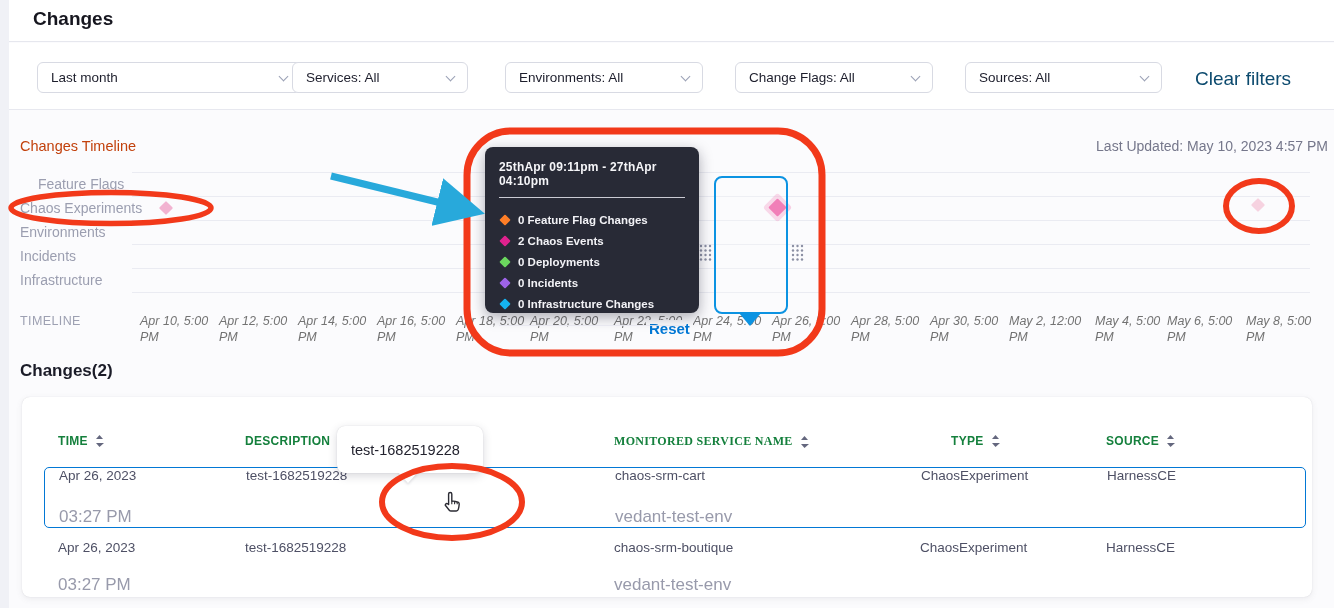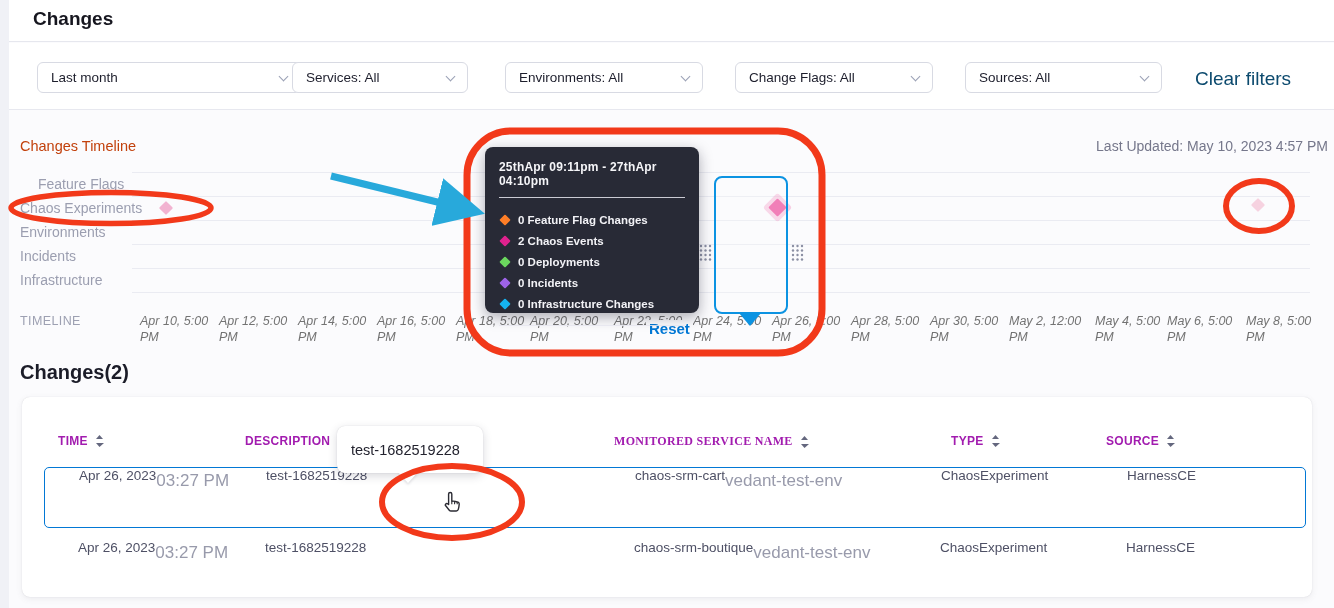--- a/index.html
+++ b/index.html
@@ -50,28 +50,28 @@
   .hover-card { position:absolute; left:485px; top:147px; width:214px; height:166px; background:#282a36; border-radius:8px;
                 box-shadow:0 4px 14px rgba(20,20,40,.35); padding:13px 14px 9px 14px; z-index:20; }
   .hover-title { font-size:12px; font-weight:700; color:#f5f5f8; letter-spacing:.2px; }
   .hover-hr { border:none; border-top:1px solid rgba(230,230,238,.85); margin:9px 0 11px 0; }
   .hover-hr.bottom { margin:11px 0 0 0; }
   .leg-item { display:flex; align-items:center; height:21px; }
   .leg-item .diamond { width:8px; height:8px; transform:rotate(45deg); border-radius:1px; margin:0 9px 0 2px; flex:none; }
   .leg-label { font-size:11.5px; font-weight:600; color:#f2f2f6; white-space:nowrap; }
 
   
-  .table-title { position:absolute; left:20px; top:361px; font-size:20px; font-weight:700; color:#1b1c28; }
+  .table-title { position:absolute; left:20px; top:361px; font-size:17px; font-weight:700; color:#1b1c28; }
   .card { position:absolute; left:22px; top:397px; width:1290px; height:200px; background:#fff; border-radius:8px;
           box-shadow:0 0 1px rgba(40,41,61,.18), 0 2px 6px rgba(96,97,112,.10); }
   .th { position:absolute; top:434px; display:flex; align-items:center; gap:7px; font-size:12px; font-weight:700;
-        color:#a21caf; letter-spacing:.3px; cursor:pointer; }
+        color:#15803d; letter-spacing:.3px; cursor:pointer; }
   .trow { position:absolute; left:44px; width:1262px; background:#fff; cursor:pointer; }
   .trow.selected { border:1.5px solid #0278d5; border-radius:5px; }
-  .cell { position:absolute; top:0; height:100%; display:flex; flex-direction:row; justify-content:space-between;margin-left:20px; }
+  .cell { position:absolute; top:0; height:100%; display:flex; flex-direction:column; justify-content:space-between; }
   .cell .primary { font-size:13.5px; color:#4e5065; }
   .cell .secondary { font-size:17px; color:#989aab; margin-top:3px; }
   .c-time { left:14px; } .c-desc { left:201px; } .c-svc { left:570px; } .c-type { left:876px; } .c-src { left:1062px; }
 
   
   .desc-tooltip { position:absolute; left:337px; top:426px; width:146px; height:47px; background:#fff; border-radius:8px;
                   box-shadow:0 3px 10px rgba(40,41,61,.18), 0 0 1px rgba(40,41,61,.2); display:flex; align-items:center;
                   padding-left:14px; font-size:14.5px; color:#23232f; z-index:30; }
   .desc-tooltip-caret { position:absolute; left:398px; top:472px; width:0; height:0; border-left:10px solid transparent;
                         border-right:10px solid transparent; border-top:11px solid #fff; z-index:31;

